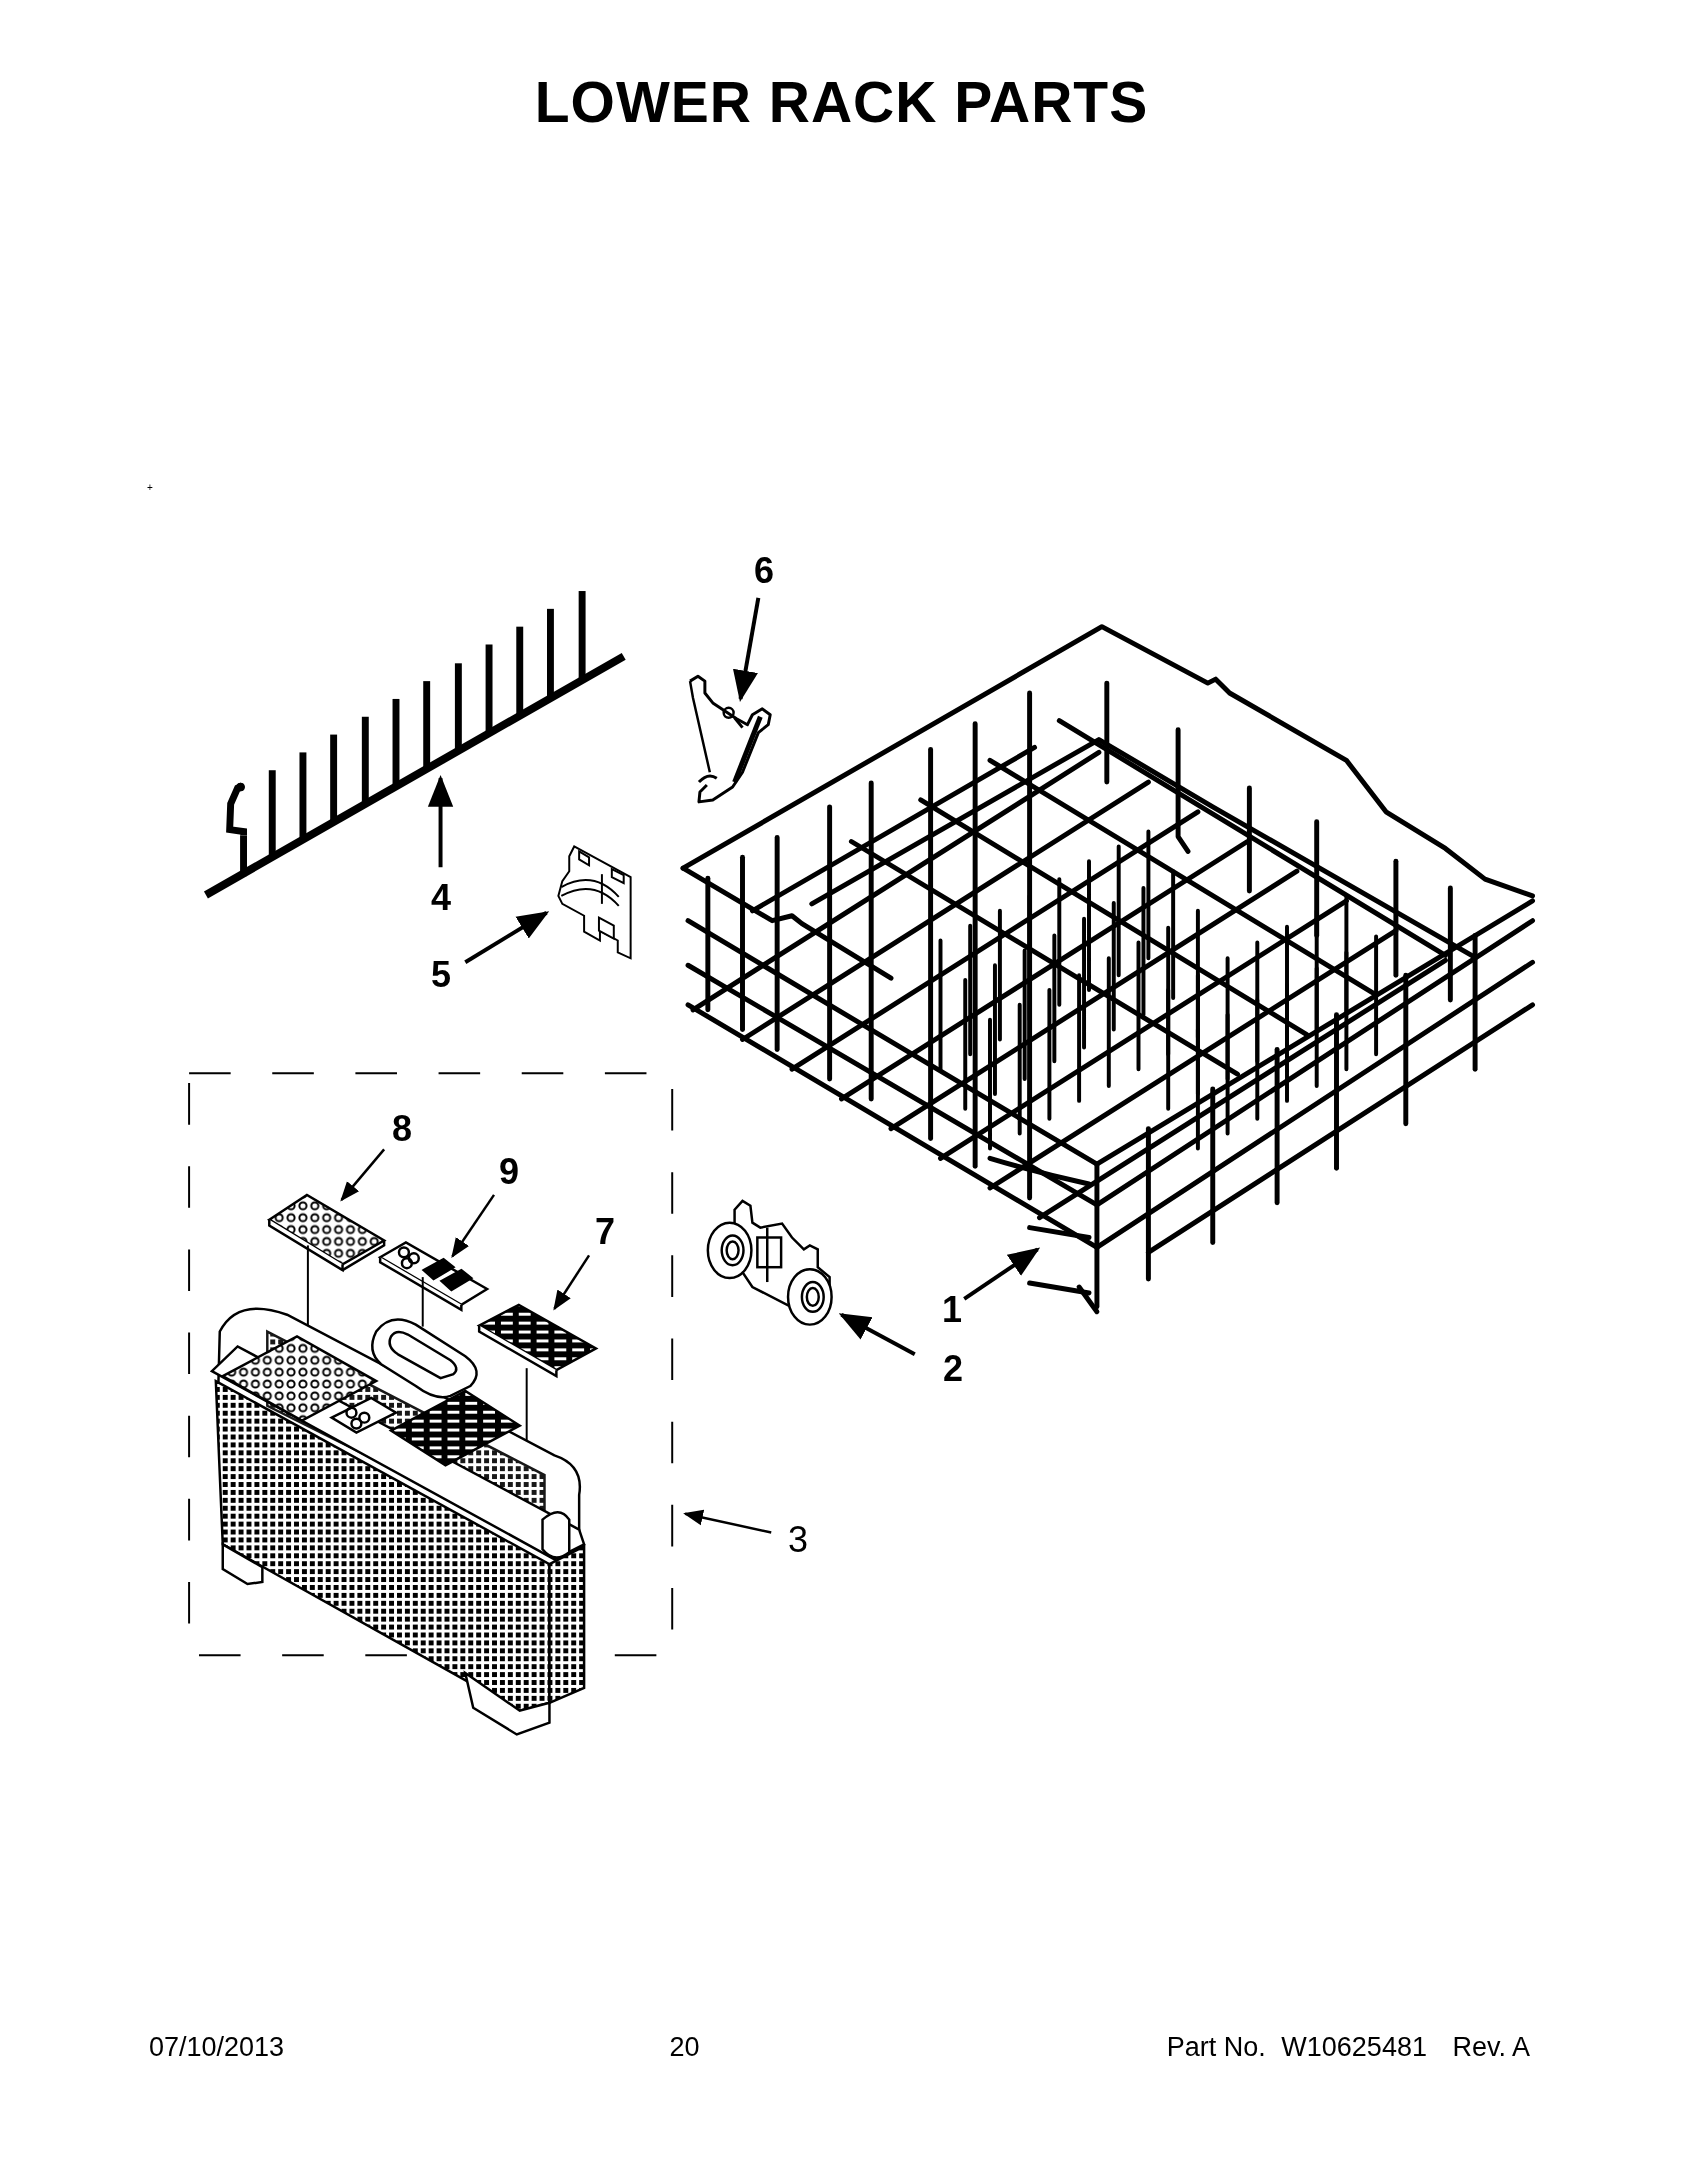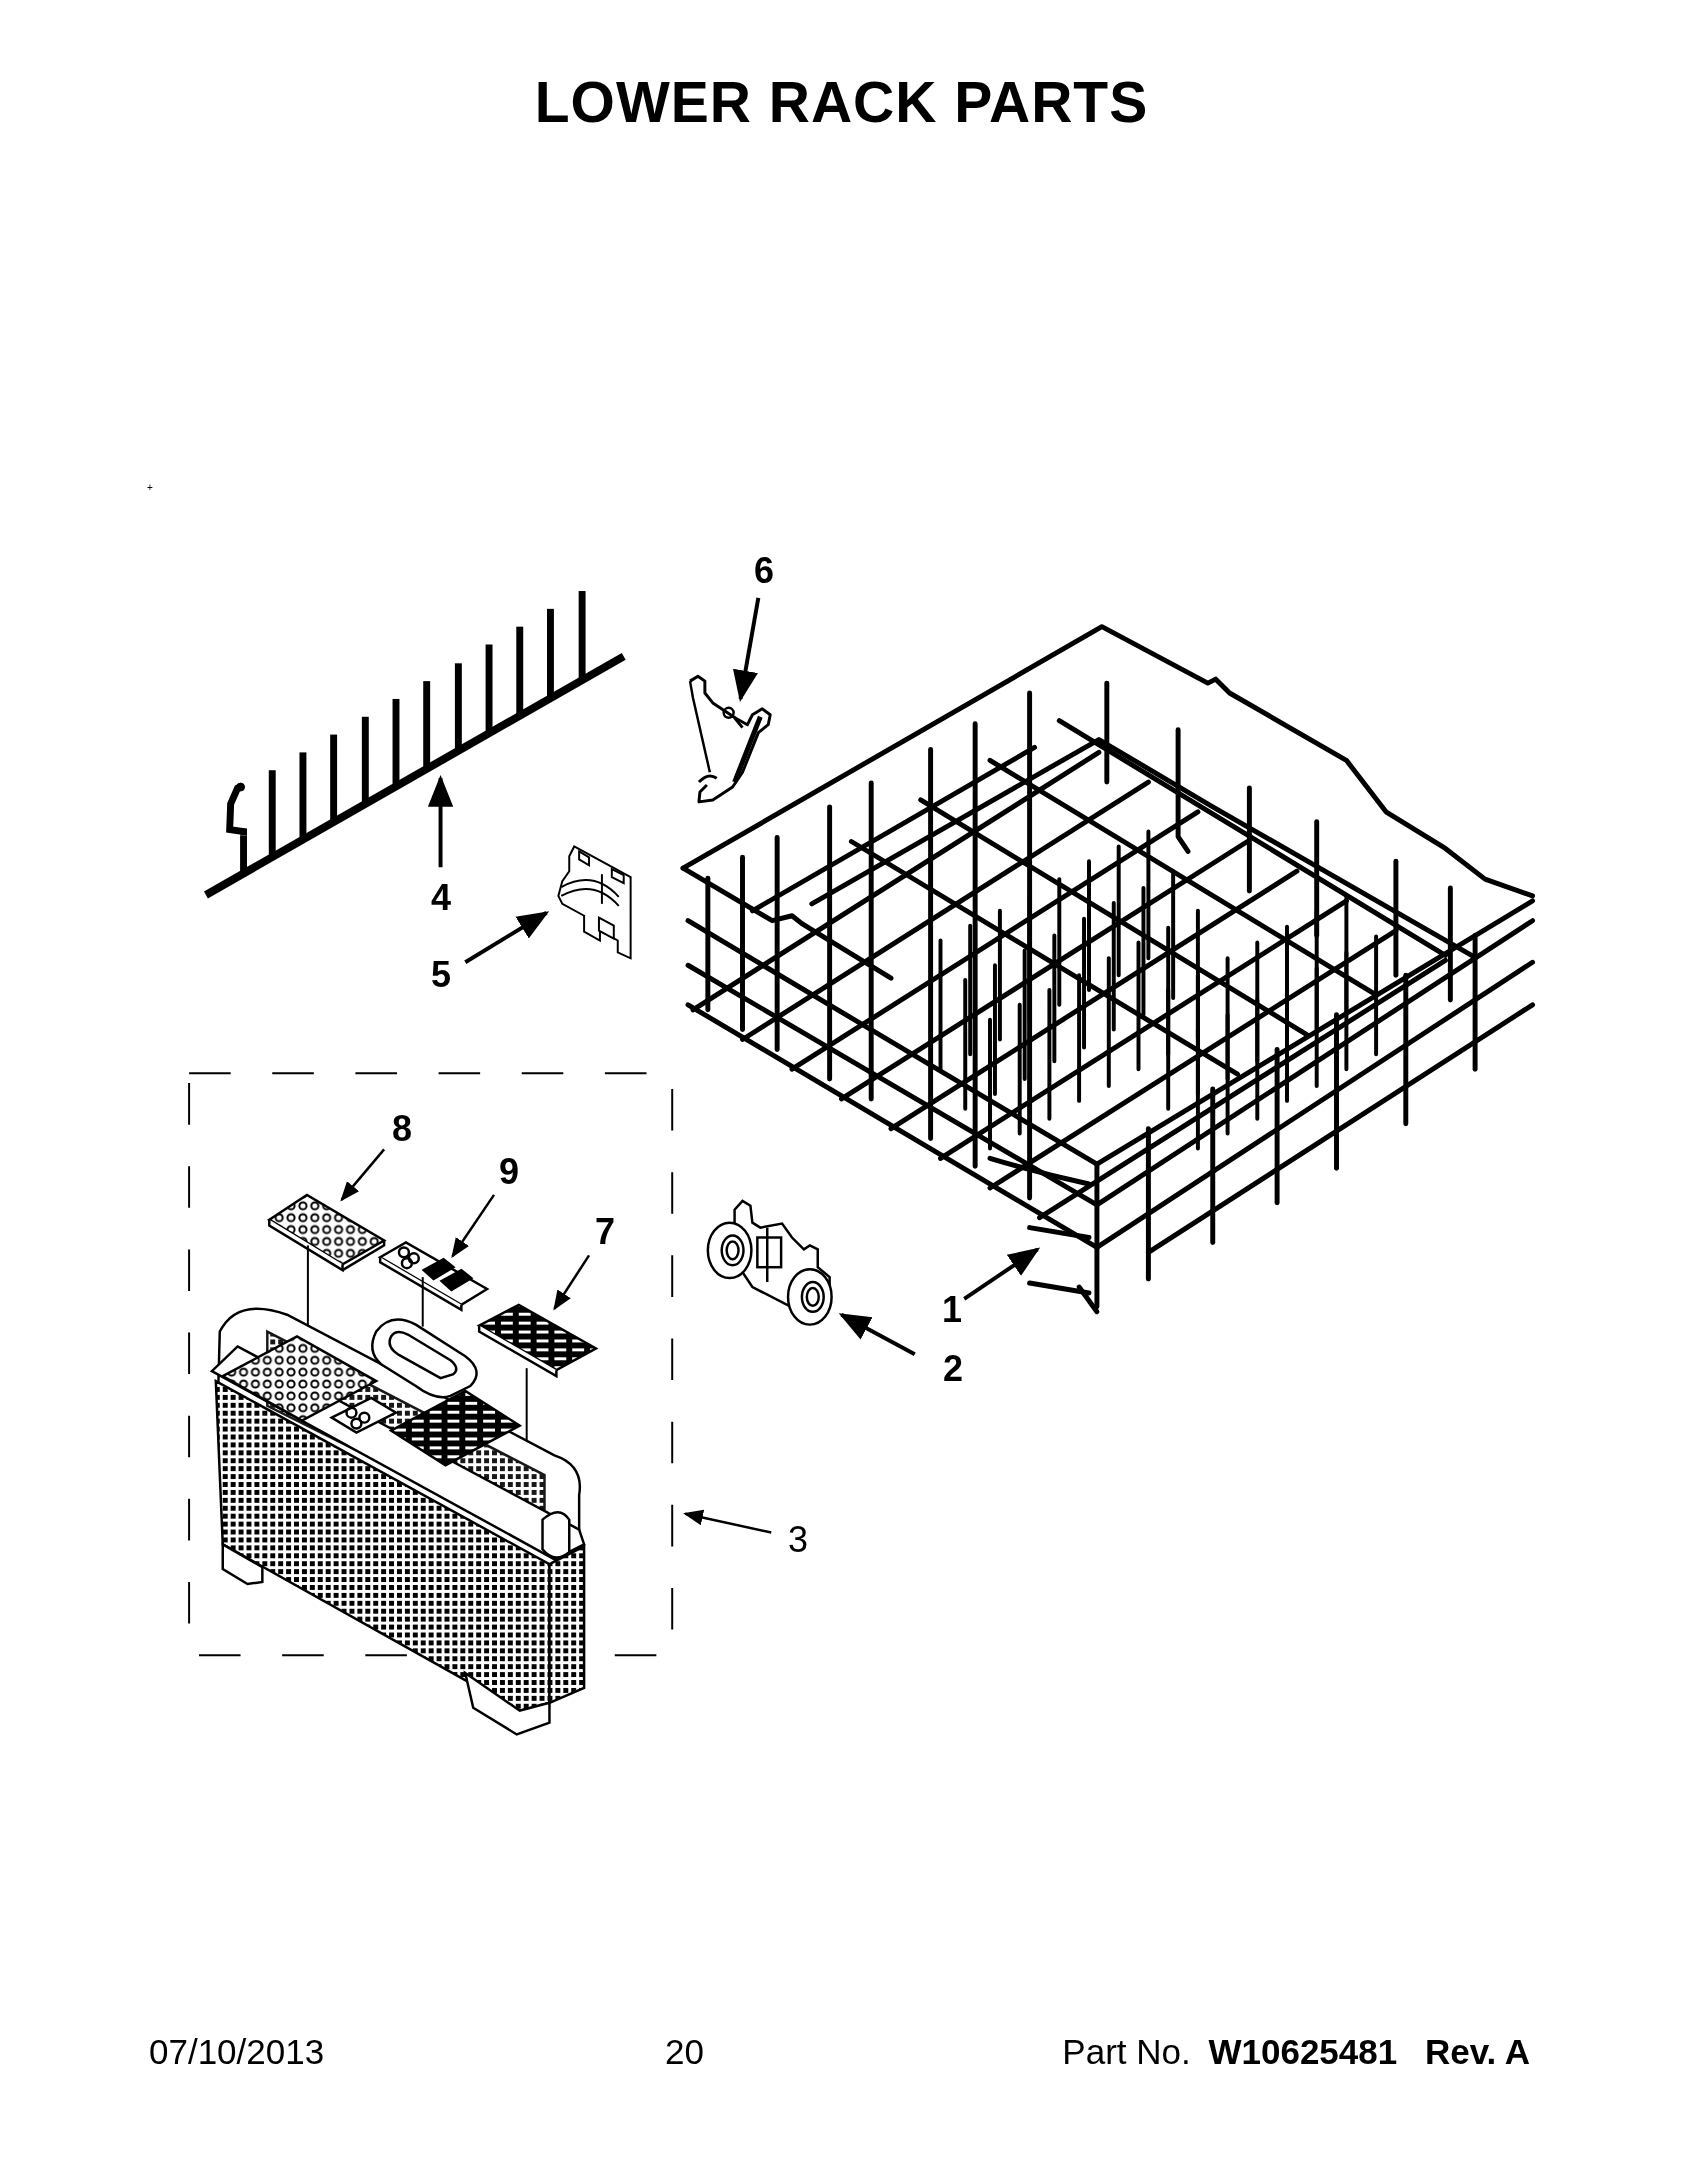--- a/index.html
+++ b/index.html
@@ -1,24 +1,24 @@
 <!DOCTYPE html>
 <html><head>
 <meta charset="utf-8">
 <style>
   html, body { margin: 0; padding: 0; background: #ffffff; }
   body { width: 1683px; height: 2178px; position: relative; overflow: hidden;
          font-family: "Liberation Sans", sans-serif; color: #000; }
   .title { position: absolute; left: 0; width: 1683px; top: 69px; text-align: center;
            font-size: 57px; font-weight: bold; letter-spacing: 1px; }
-  .footer { position: absolute; top: 2032px; font-size: 35px; }
+  .footer { position: absolute; top: 2032px; font-size: 27px; }
   .f-date { left: 149px; }
   .f-page { left: 0; width: 1369px; text-align: center; }
   .f-part { right: 153px; }
-  .f-part span + span { margin-left: 18px; font-weight: bold; }
+  .f-part span + span { margin-left: 18px; }
   svg.art { position: absolute; left: 0; top: 0; }
   .callout { position: absolute; font-size: 36px; font-weight: bold; transform: translate(-50%, -50%); line-height: 1; }
   .callout.regular { font-weight: normal; }
   .mark { position: absolute; left: 147px; top: 483px; font-size: 10px; line-height: 1; }
 </style>
 </head>
 <body>
 
 <div class="title">LOWER RACK PARTS</div>
 

